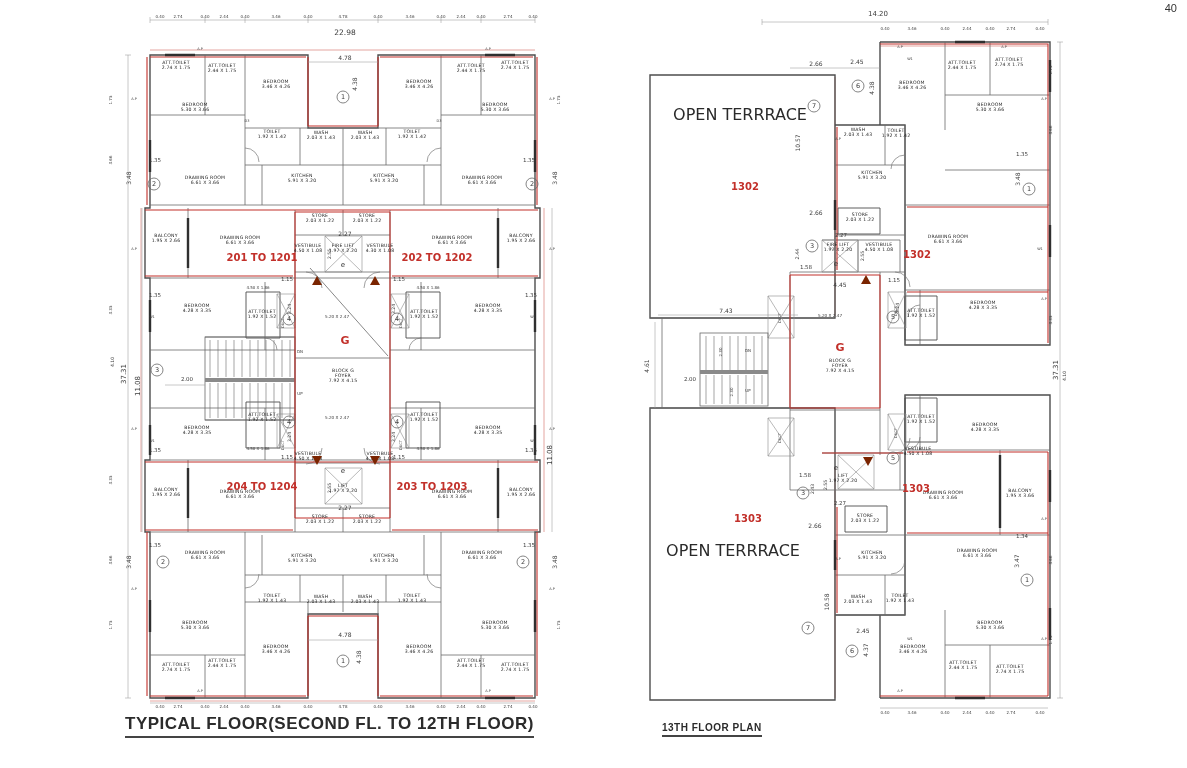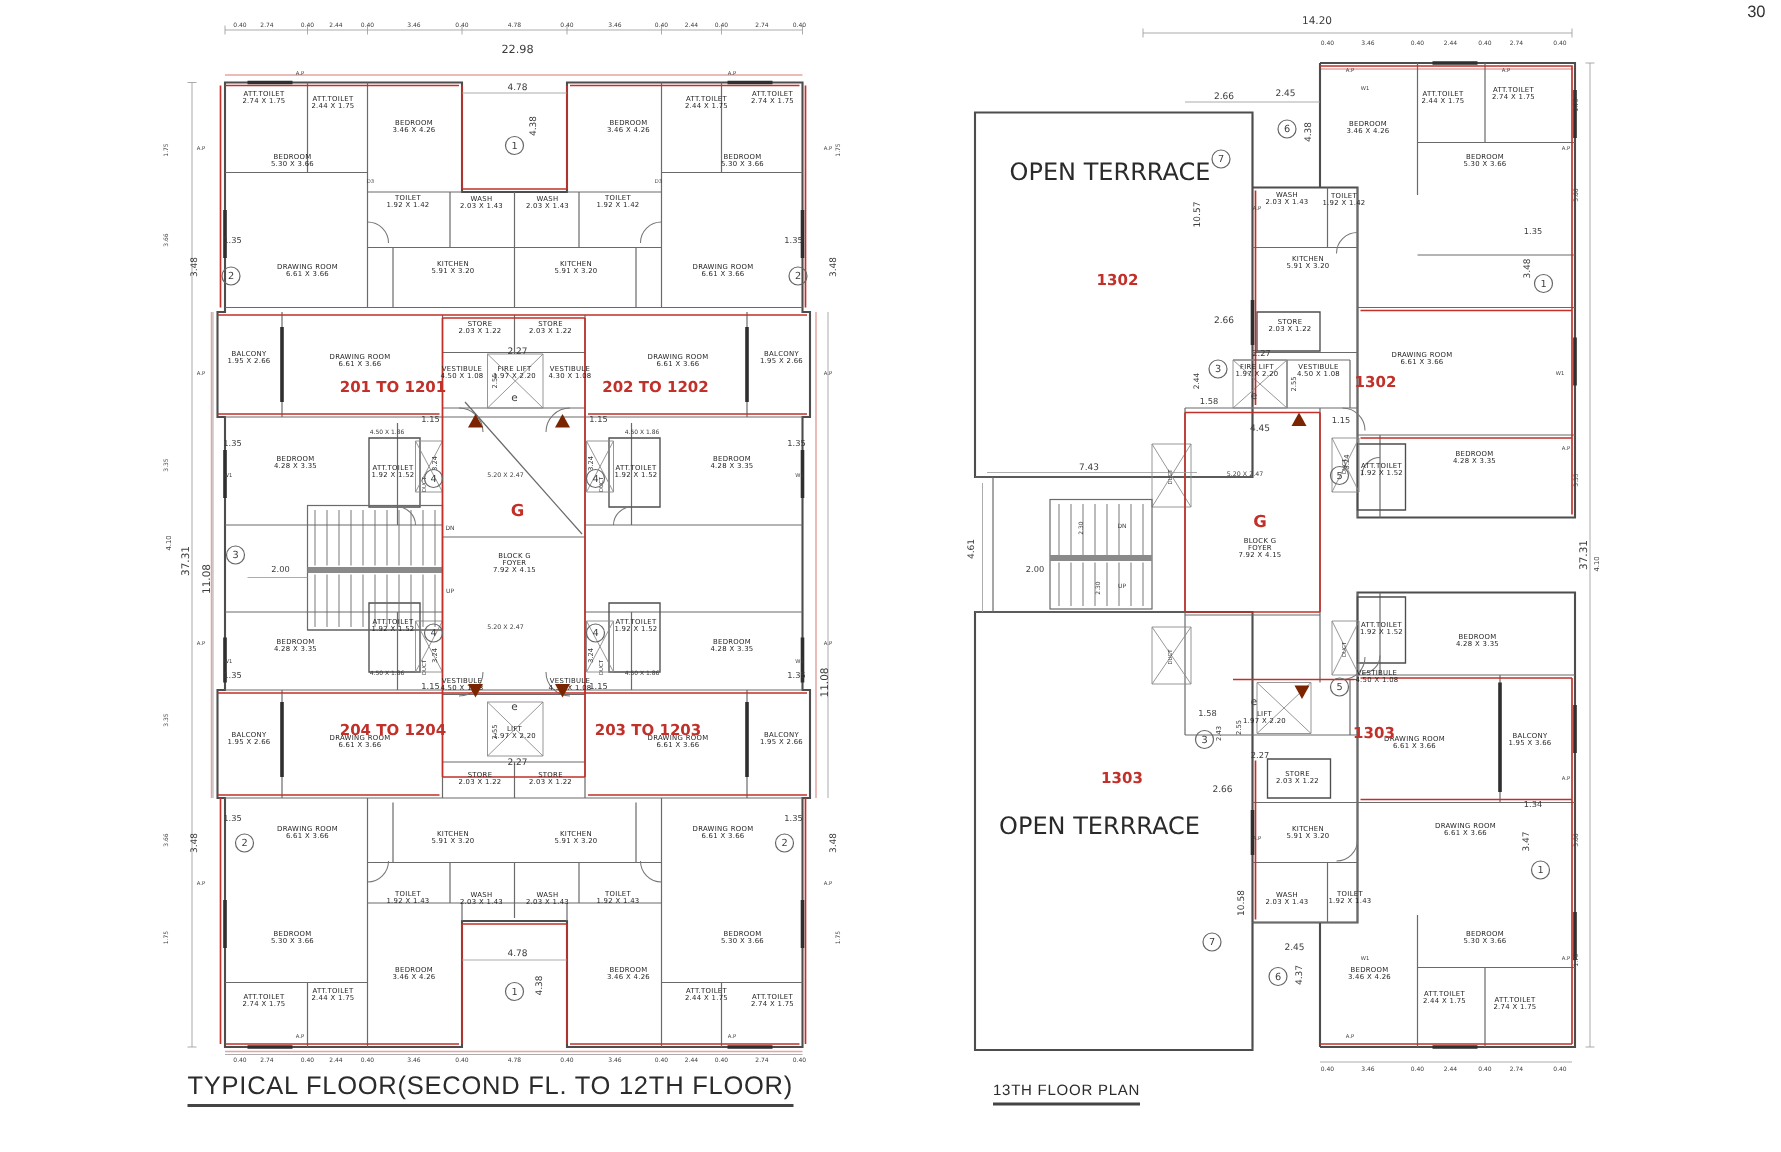--- a/index.html
+++ b/index.html
@@ -1,19 +1,19 @@
 <!DOCTYPE html>
 <html><head>
 <meta charset="utf-8">
 <style>
   html,body{margin:0;padding:0;background:#ffffff;}
   body{width:1187px;height:768px;position:relative;overflow:hidden;
        font-family:"Liberation Sans", sans-serif;}
   svg text{font-family:"DejaVu Sans", sans-serif;}
-  .sheet-title{position:absolute;font-weight:normal;color:#2b2b2b;
+  .sheet-title{position:absolute;font-weight:bold;color:#2b2b2b;
        border-bottom:2px solid #444;padding-bottom:2px;letter-spacing:.5px;
        font-family:"Liberation Sans", sans-serif;}
   #title-left{left:125px;top:714px;font-size:17px;}
   #title-right{left:662px;top:722px;font-size:10px;}
   #sheet-no{position:absolute;right:10px;top:2px;font-size:11px;color:#333;}
   .w{stroke:#4d4d4d;fill:none;}
   .thin{stroke:#6a6a6a;fill:none;}
   .xln{stroke:#8a8a8a;fill:none;}
   .red{stroke:#c2302a;fill:none;}
   .pink{stroke:#e4a5a0;fill:none;}
@@ -387,14 +387,14 @@
         <text x="852" y="653.2" text-anchor="middle" font-size="6.5" fill="#3c3c3c">6</text>
         <circle cx="1027" cy="580" r="6" fill="none" stroke="#666" stroke-width="0.8"></circle>
         <text x="1027" y="582.2" text-anchor="middle" font-size="6.5" fill="#3c3c3c">1</text>
         <path d="M861,284 L871,284 L866,275 Z" fill="#7a2400"></path>
         <path d="M863,457 L873,457 L868,466 Z" fill="#7a2400"></path>
       </g>
   </svg>
 
   <div class="sheet-title" id="title-left">TYPICAL FLOOR(SECOND FL.  TO 12TH FLOOR)</div>
   <div class="sheet-title" id="title-right">13TH FLOOR  PLAN</div>
-  <div id="sheet-no">30</div>
+  <div id="sheet-no">40</div>
 </div>
 
 </body></html>

